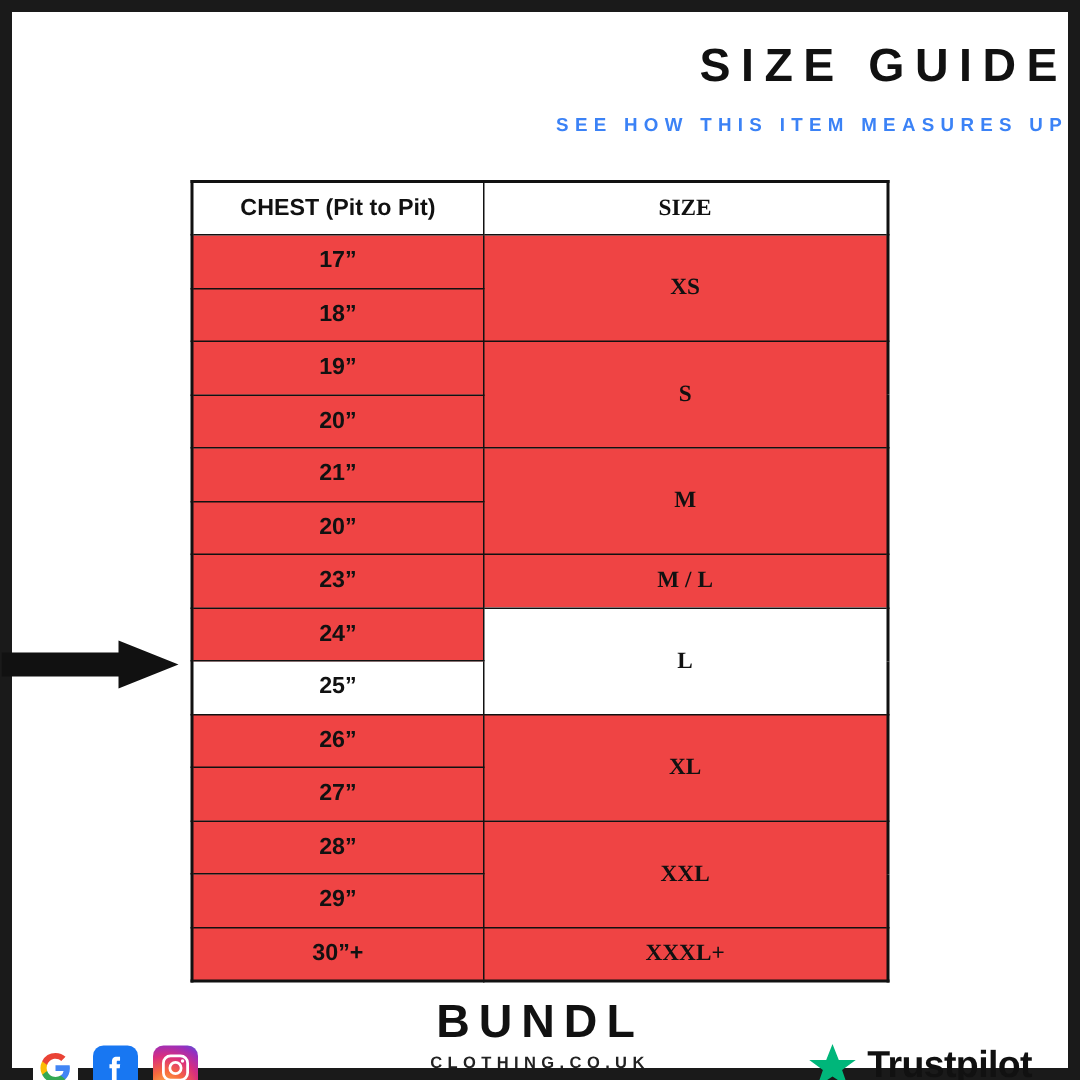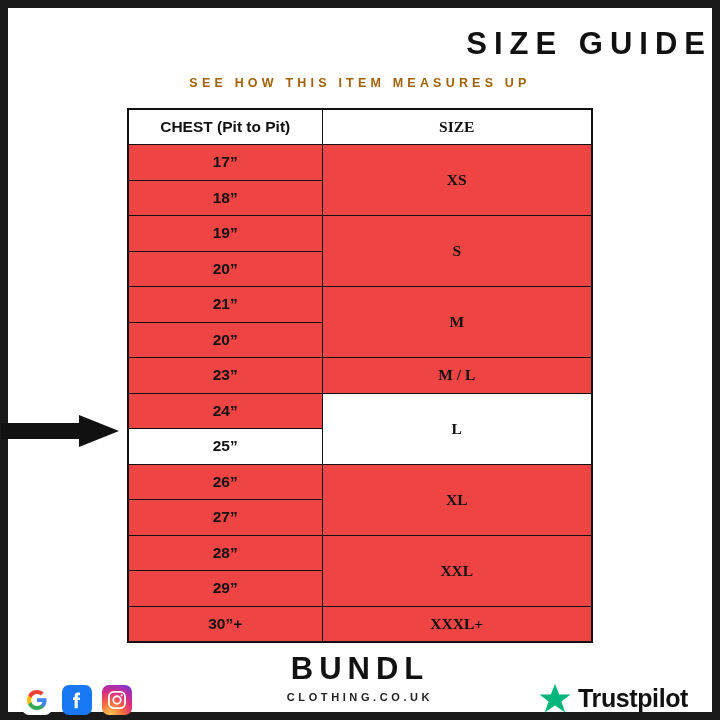--- a/index.html
+++ b/index.html
@@ -22,30 +22,30 @@
   .title {
     text-align: right;
     font-size: 31px;
     font-weight: bold;
     letter-spacing: 7px;
     color: #111;
     margin-top: 18px;
     font-family: "Liberation Sans", sans-serif;
   }
   .subtitle {
-    text-align: center;
+    text-align: right;
     font-size: 12.5px;
     font-weight: bold;
     letter-spacing: 4.2px;
-    color: #a16207;
+    color: #3b82f6;
     margin-top: 14px;
   }
   .table-wrap {
     position: relative;
-    margin: 18px auto 0 auto;
+    margin: 30px auto 0 auto;
     width: 466px;
   }
   table.size-table {
     border-collapse: collapse;
     width: 466px;
     border: 2px solid #111;
     table-layout: fixed;
   }
   table.size-table td {
     border: 1px solid #111;

